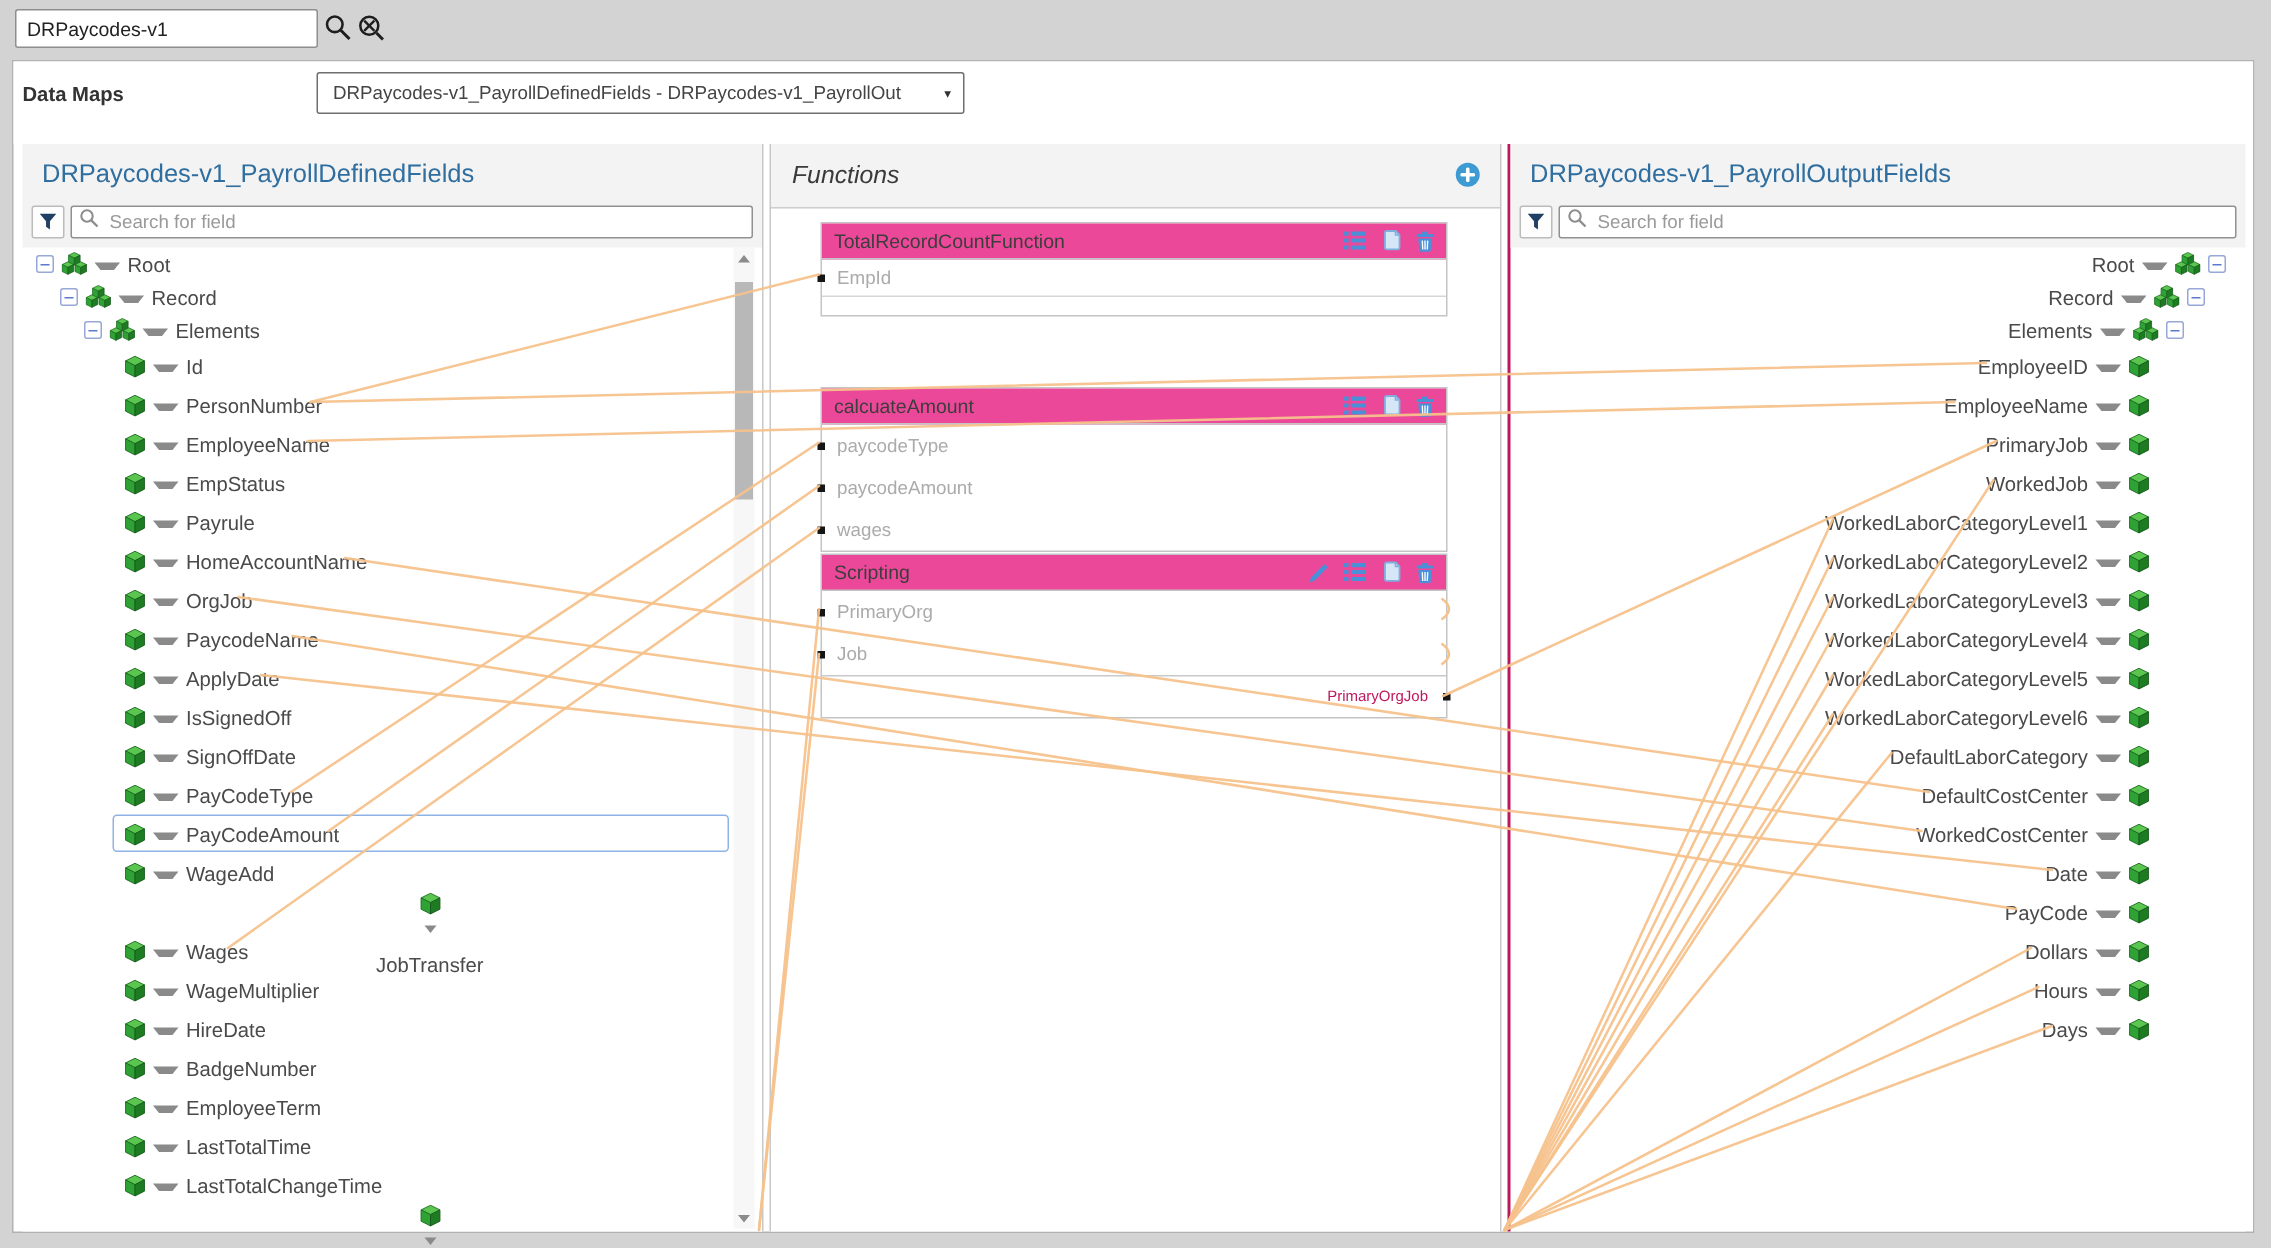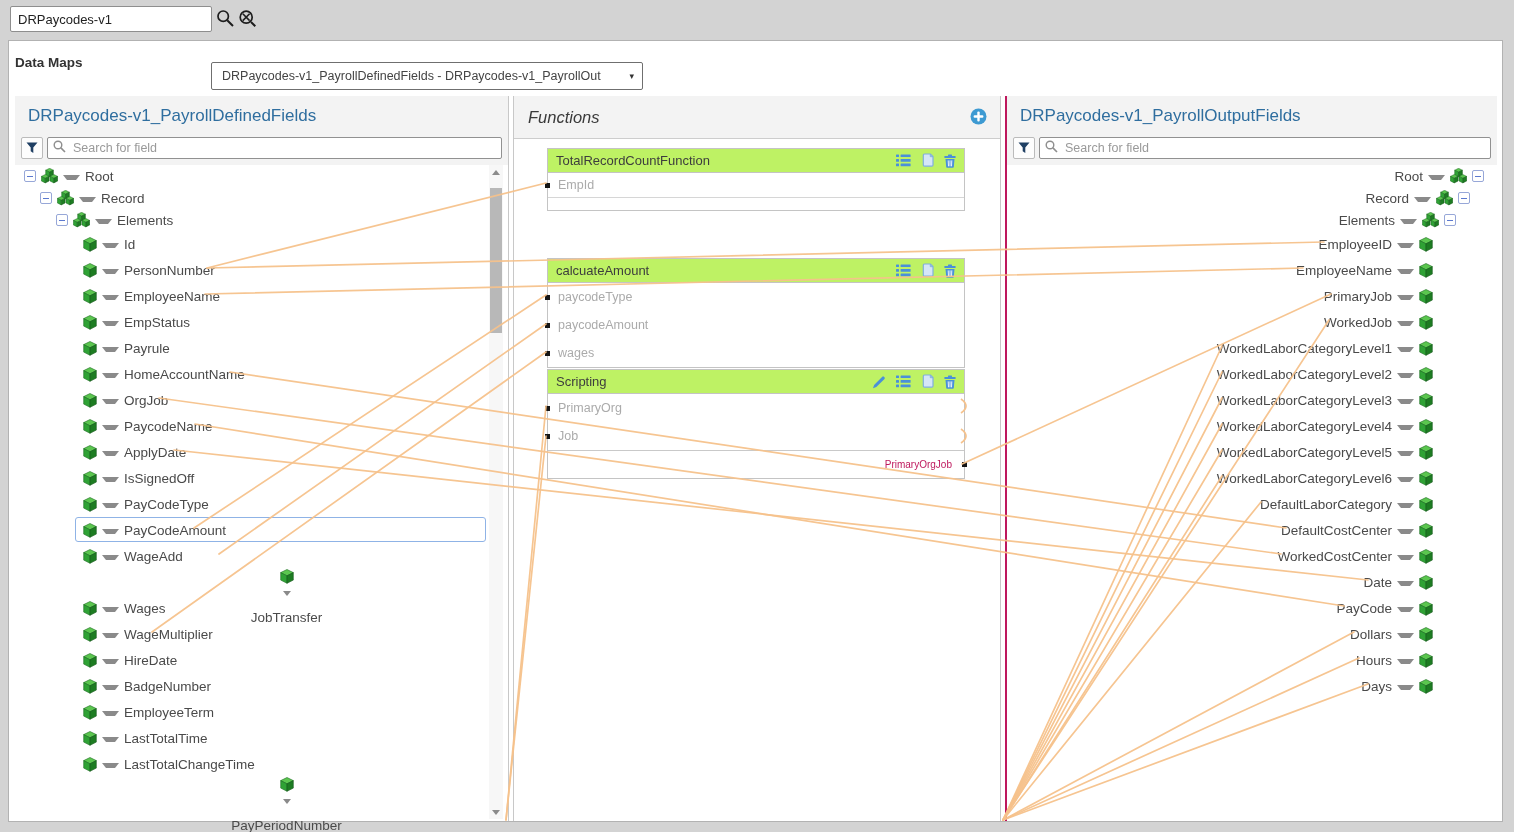--- a/index.html
+++ b/index.html
@@ -20,21 +20,21 @@
   #t-ic-search{left:216px;}
   #t-ic-clear{left:238px;}
   
   #frame{
     position:absolute;left:8px;top:40px;width:1495px;height:782px;
     background:#fff;border:1px solid #b2b2b2;box-sizing:border-box;
   }
   #dm-row{position:absolute;left:0;top:0;right:0;height:55px;background:#fff;}
   #dm-label{position:absolute;left:6px;top:14px;font-size:13.5px;font-weight:bold;color:#333;}
   #dm-select{
-    position:absolute;left:202px;top:21px;width:432px;height:28px;box-sizing:border-box;
+    position:absolute;left:202px;top:7px;width:432px;height:28px;box-sizing:border-box;
     border:1px solid #6f6f6f;border-radius:2px;background:#fff;cursor:pointer;
     font-size:12.5px;color:#444;line-height:26px;padding:0 26px 0 10px;
     white-space:nowrap;overflow:hidden;
   }
   #dm-select .caret{position:absolute;right:8px;top:0;line-height:26px;font-size:9px;color:#333;}
   
   #map{position:absolute;left:0;top:55px;right:0;bottom:0;}
   .panel{position:absolute;top:0;bottom:0;background:#fff;box-sizing:border-box;}
   #lpanel{left:6px;width:494px;border-right:1px solid #c8c8c8;}
   #mpanel{left:504px;width:488px;border-left:1px solid #c8c8c8;border-right:1px solid #c8c8c8;}
@@ -94,21 +94,21 @@
     border-bottom:1px solid #cdcdcd;
     font-style:italic;
   }
   .mhead .mtitle{font-size:16.5px;color:#3a3a3a;line-height:42px;padding-left:14px;}
   .plus{position:absolute;right:13px;top:12px;width:17px;height:17px;cursor:pointer;}
   .fbox{
     position:absolute;left:33px;width:418px;box-sizing:border-box;background:#fff;
     border:1px solid #c4c4c4;display:flex;flex-direction:column;
   }
   .fhead{
-    height:23px;flex:0 0 23px;background:#bef264;border-bottom:1px solid #c4c4c4;
+    height:23px;flex:0 0 23px;background:#ec4899;border-bottom:1px solid #c4c4c4;
     display:flex;align-items:center;padding:0 8px;
   }
   .fname{flex:1;font-size:13px;color:#3d3d3d;white-space:nowrap;}
   .ficons{display:flex;align-items:center;gap:10px;}
   .ficons .fic{display:inline-flex;cursor:pointer;}
   .fbody{flex:1;display:flex;flex-direction:column;position:relative;}
   .frow{flex:1;position:relative;display:flex;align-items:center;min-height:22px;}
   .frow .flabel{font-size:12.5px;color:#ababab;padding-left:10px;}
   .frow1b{border-bottom:1px solid #d6d6d6;}
   .fstrip{height:12px;flex:0 0 12px;}
@@ -331,20 +331,31 @@
           <div class="trow leaf" style="padding-left: 68px;">
             <span class="cube">
               <svg width="14" height="15" viewBox="0 0 14 15">
                 <polygon points="7,0.5 13.3,3.6 7,6.8 0.7,3.6" fill="#5bc64f" stroke="#1c6b21" stroke-width="0.6"></polygon>
                 <polygon points="0.7,3.6 7,6.8 7,14.3 0.7,11.1" fill="#2fa235" stroke="#1c6b21" stroke-width="0.6"></polygon>
                 <polygon points="13.3,3.6 13.3,11.1 7,14.3 7,6.8" fill="#1d7c22" stroke="#16591b" stroke-width="0.6"></polygon>
               </svg>
             </span>
             <span class="tri"></span>
             <span class="tlabel">IsSignedOff</span>
+          </div>
+          <div class="trow leaf" style="padding-left: 68px;">
+            <span class="cube">
+              <svg width="14" height="15" viewBox="0 0 14 15">
+                <polygon points="7,0.5 13.3,3.6 7,6.8 0.7,3.6" fill="#5bc64f" stroke="#1c6b21" stroke-width="0.6"></polygon>
+                <polygon points="0.7,3.6 7,6.8 7,14.3 0.7,11.1" fill="#2fa235" stroke="#1c6b21" stroke-width="0.6"></polygon>
+                <polygon points="13.3,3.6 13.3,11.1 7,14.3 7,6.8" fill="#1d7c22" stroke="#16591b" stroke-width="0.6"></polygon>
+              </svg>
+            </span>
+            <span class="tri"></span>
+            <span class="tlabel">SignOffDate</span>
           </div>
           <div class="trow leaf" style="padding-left: 68px;">
             <span class="cube">
               <svg width="14" height="15" viewBox="0 0 14 15">
                 <polygon points="7,0.5 13.3,3.6 7,6.8 0.7,3.6" fill="#5bc64f" stroke="#1c6b21" stroke-width="0.6"></polygon>
                 <polygon points="0.7,3.6 7,6.8 7,14.3 0.7,11.1" fill="#2fa235" stroke="#1c6b21" stroke-width="0.6"></polygon>
                 <polygon points="13.3,3.6 13.3,11.1 7,14.3 7,6.8" fill="#1d7c22" stroke="#16591b" stroke-width="0.6"></polygon>
               </svg>
             </span>
             <span class="tri"></span>

